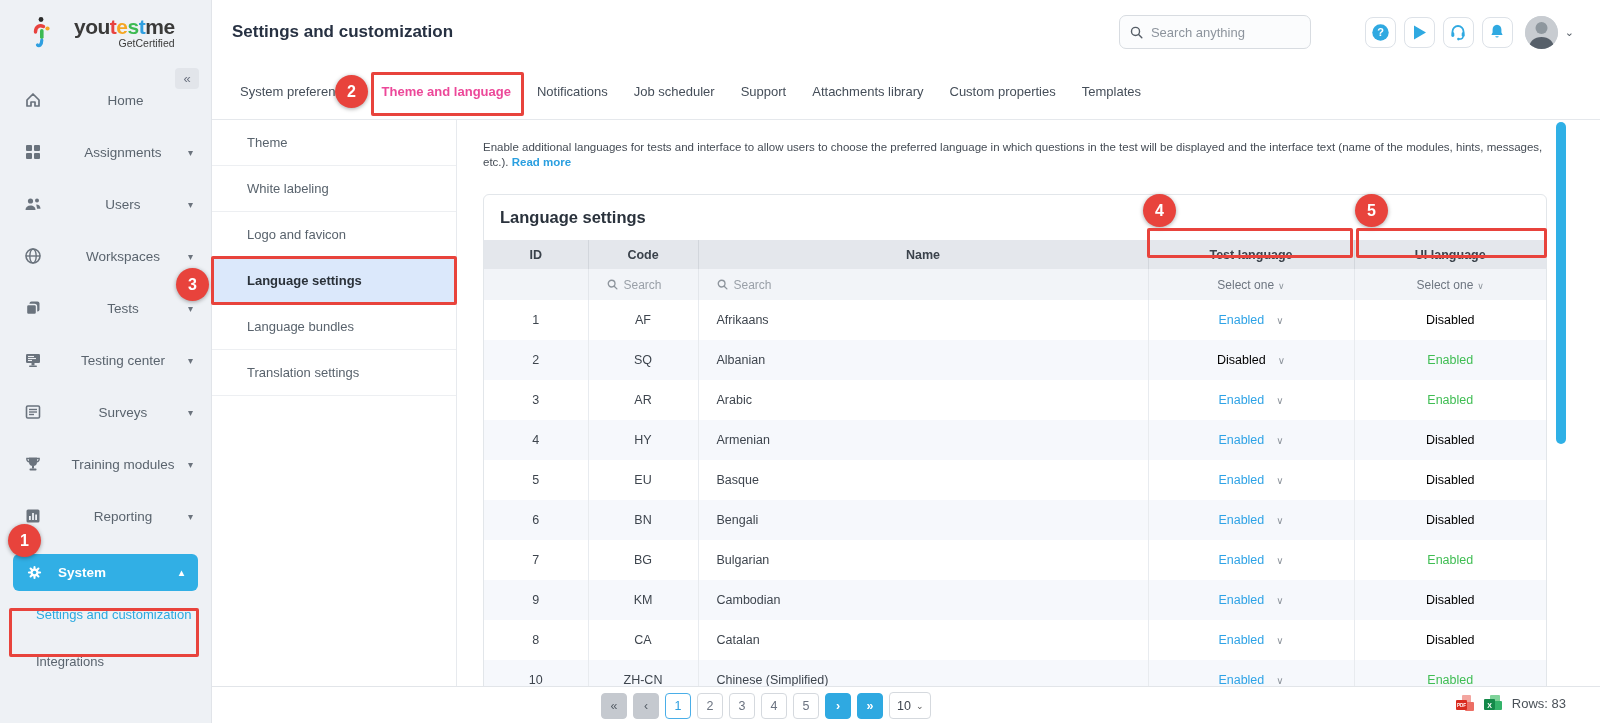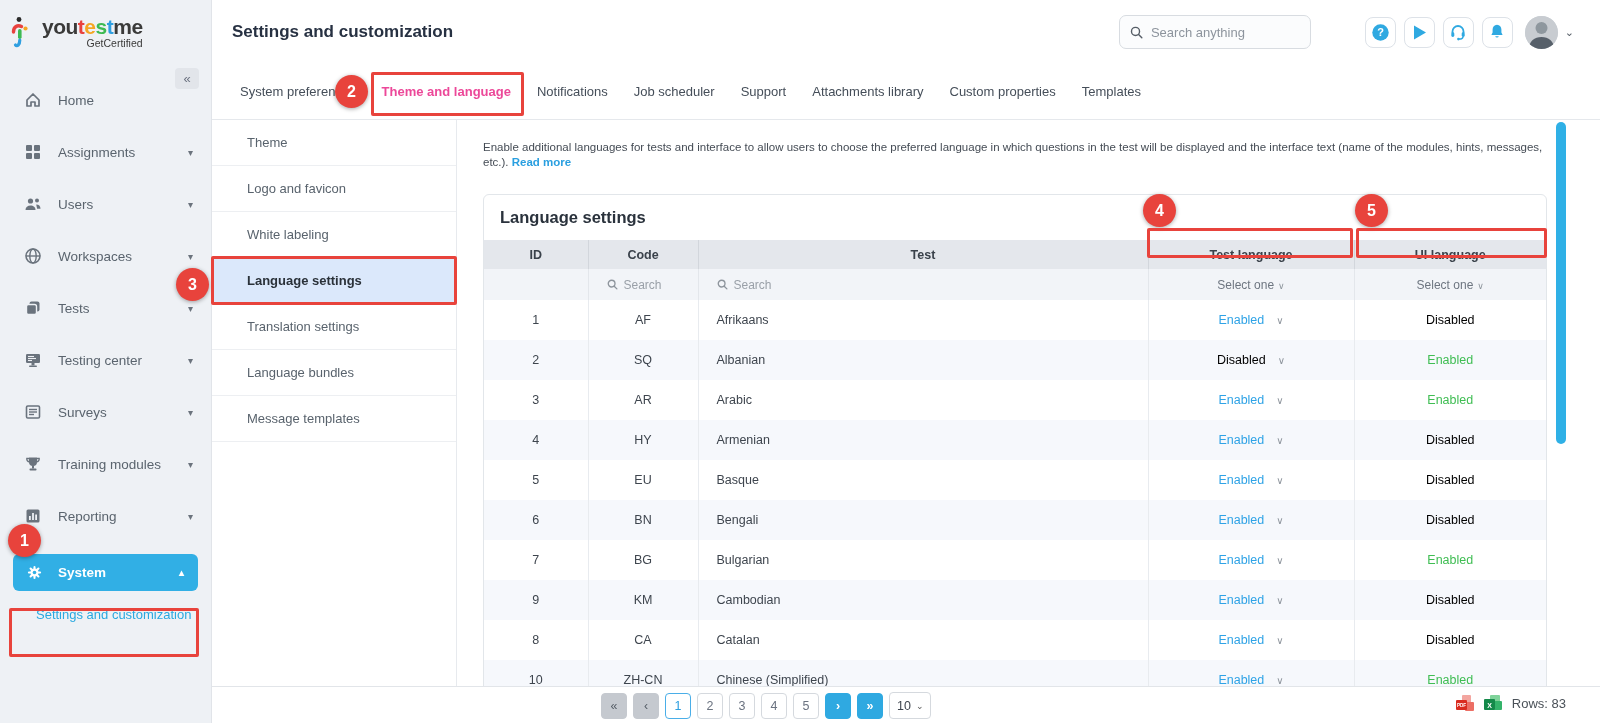--- a/index.html
+++ b/index.html
@@ -1,30 +1,30 @@
 <!DOCTYPE html>
 <html><head>
 <meta charset="utf-8">
 <style>
   * { margin:0; padding:0; box-sizing:border-box; }
   html,body { width:1600px; height:723px; overflow:hidden; font-family:"Liberation Sans",sans-serif; background:#fff; }
   .app { display:flex; width:1600px; height:723px; position:relative; }
 
   
   .sidebar { width:212px; min-width:212px; height:723px; background:#eef1f5; border-right:1px solid #e1e4e9; position:relative; }
-  .logo { display:flex; align-items:flex-start; gap:8px; padding:16px 10px 0 8px; }
+  .logo { display:flex; align-items:flex-start; gap:18px; padding:16px 10px 0 30px; }
   .wordmark { line-height:1; }
   .wordmark .wm { font-size:21px; font-weight:bold; letter-spacing:-0.5px; }
   .wm-dark { color:#3a3a39; } .wm-red { color:#e8423e; } .wm-orange { color:#f5a623; } .wm-green { color:#3dba52; } .wm-blue { color:#2f9fe0; }
   .subtitle { display:block; text-align:right; font-size:10.5px; color:#3a3a39; margin-top:1px; }
   .collapse-btn { position:absolute; top:68px; right:12px; width:24px; height:21px; background:#e2e5ea; border:none; border-radius:4px; color:#6b7280; font-size:13px; line-height:19px; text-align:center; cursor:pointer; }
   .nav { margin-top:22px; }
   .nav-item { height:52px; display:flex; align-items:center; padding:0 18px 0 24px; color:#5a646e; font-size:13.5px; cursor:pointer; }
   .nav-item .nicon { width:18px; height:18px; margin-right:16px; flex:none; display:inline-flex; }
-  .nav-item .lbl { flex:1; }
+  .nav-item .lbl { flex:1;text-align:center; }
   .chev { font-size:10px; color:#6b737d; }
   .system-btn { margin:12px 13px 0 13px; height:37px; background:#31afe5; border-radius:6px; display:flex; align-items:center; padding:0 14px 0 13px; color:#fff; font-size:13.5px; font-weight:bold; cursor:pointer; }
   .system-btn .nicon { width:17px; height:17px; margin-right:15px; display:inline-flex; }
   .system-btn .lbl { flex:1; }
   .system-btn .chev { color:#fff; }
   .sub-link { padding:16px 10px 16px 36px; font-size:13px; color:#5a646e; cursor:pointer; }
   .sub-link.active { color:#29a9e0; }
 
   
   .main { flex:1; display:flex; flex-direction:column; height:723px; }
@@ -226,20 +226,21 @@
               <rect x="7.9" y="2" width="2.2" height="14" rx="1.1" transform="rotate(135 9 9)"></rect>
               <circle cx="9" cy="9" r="4.2"></circle>
             </g>
             <circle cx="9" cy="9" r="1.9" fill="#31afe5"></circle>
           </svg>
         </span>
       <span class="lbl">System</span>
       <span class="chev">▴</span>
     </div>
     <div class="sub-link active">Settings and customization</div>
+    <div class="sub-link">Integrations</div>
   </aside>
 
   <div class="main">
     <header class="topbar">
       <span class="page-title">Settings and customization</span>
       <span class="topbar-spacer"></span>
       <div class="search-box">
         <svg width="15" height="15" viewBox="0 0 15 15">
             <circle cx="6.3" cy="6.3" r="4.6" fill="none" stroke="#555d66" stroke-width="1.6"></circle>
             <line x1="9.8" y1="9.8" x2="13.5" y2="13.5" stroke="#555d66" stroke-width="1.6" stroke-linecap="round"></line>
@@ -291,46 +292,45 @@
       <span class="tab">Job scheduler</span>
       <span class="tab">Support</span>
       <span class="tab">Attachments library</span>
       <span class="tab">Custom properties</span>
       <span class="tab">Templates</span>
     </div>
 
     <div class="body-row">
       <div class="submenu">
         <div class="submenu-item">Theme</div>
+        <div class="submenu-item">White labeling</div>
         <div class="submenu-item">Logo and favicon</div>
-        <div class="submenu-item">White labeling</div>
         <div class="submenu-item active">Language settings</div>
+        <div class="submenu-item">Language bundles</div>
         <div class="submenu-item">Translation settings</div>
-        <div class="submenu-item">Language bundles</div>
-        <div class="submenu-item">Message templates</div>
       </div>
 
       <div class="content">
         <p class="desc"><span>Enable additional languages for tests and interface to allow users to choose the preferred language in which questions in the test will be displayed and the interface text (name of the modules, hints, messages, etc.).</span> <a>Read more</a></p>
 
         <div class="card">
           <h2>Language settings</h2>
           <table class="lang">
             <colgroup>
                 <col class="c-id">
                 <col class="c-code">
                 <col class="c-name">
                 <col class="c-test">
                 <col class="c-ui">
               </colgroup>
             <thead>
               <tr class="head">
                 <th>ID</th>
                 <th>Code</th>
-                <th>Test</th>
+                <th>Name</th>
                 <th>Test language</th>
                 <th>UI language</th>
               </tr>
               <tr class="filters">
                 <td></td>
                 <td>
                     <span class="fsearch">
                       <svg width="11" height="11" viewBox="0 0 15 15">
                         <circle cx="6.3" cy="6.3" r="4.6" fill="none" stroke="#8d949c" stroke-width="1.8"></circle>
                         <line x1="9.8" y1="9.8" x2="13.5" y2="13.5" stroke="#8d949c" stroke-width="1.8" stroke-linecap="round"></line>

